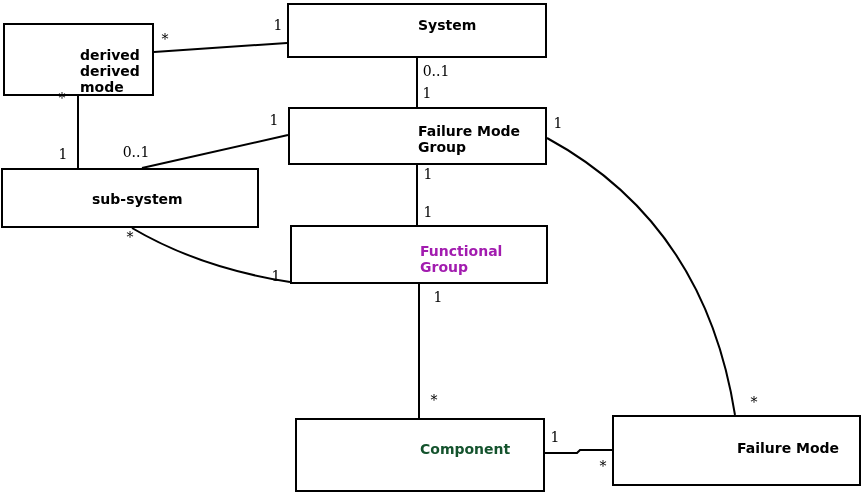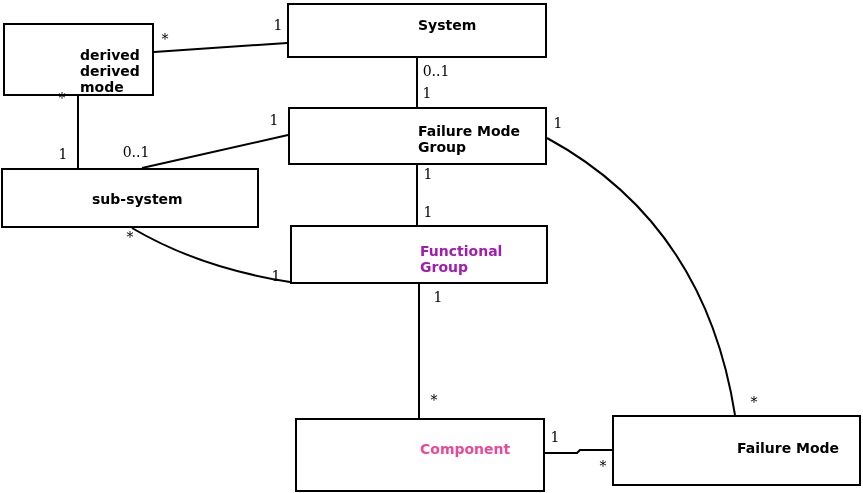--- a/index.html
+++ b/index.html
@@ -72,21 +72,21 @@
     <div class="node" style="left: 288px; top: 107px; width: 259px; height: 58px; background: rgb(255, 255, 255); border-color: rgb(0, 0, 0);">
       <div class="node-label" style="left: 128px; top: 14px; color: rgb(0, 0, 0);"><div>Failure Mode</div><div>Group</div></div>
     </div>
     <div class="node" style="left: 1px; top: 168px; width: 258px; height: 60px; background: rgb(255, 255, 255); border-color: rgb(0, 0, 0);">
       <div class="node-label" style="left: 89px; top: 21px; color: rgb(0, 0, 0);"><div>sub-system</div></div>
     </div>
     <div class="node" style="left: 290px; top: 225px; width: 258px; height: 59px; background: rgb(255, 255, 255); border-color: rgb(0, 0, 0);">
       <div class="node-label" style="left: 128px; top: 16px; color: #a21caf;"><div>Functional</div><div>Group</div></div>
     </div>
     <div class="node" style="left: 295px; top: 418px; width: 250px; height: 74px; background: rgb(255, 255, 255); border-color: rgb(0, 0, 0);">
-      <div class="node-label" style="left: 123px; top: 21px; color: #ec4899;"><div>Component</div></div>
+      <div class="node-label" style="left: 123px; top: 21px; color: #14532d;"><div>Component</div></div>
     </div>
     <div class="node" style="left: 612px; top: 415px; width: 249px; height: 71px; background: rgb(255, 255, 255); border-color: rgb(0, 0, 0);">
       <div class="node-label" style="left: 123px; top: 23px; color: rgb(0, 0, 0);"><div>Failure Mode</div></div>
     </div>
     <div class="mult" style="left: 165px; top: 39px; color: rgb(0, 0, 0);">*</div>
     <div class="mult" style="left: 278px; top: 25px; color: rgb(0, 0, 0);">1</div>
     <div class="mult" style="left: 436px; top: 71px; color: rgb(0, 0, 0);">0..1</div>
     <div class="mult" style="left: 427px; top: 93px; color: rgb(0, 0, 0);">1</div>
     <div class="mult" style="left: 62px; top: 98px; color: rgb(0, 0, 0);">*</div>
     <div class="mult" style="left: 63px; top: 154px; color: rgb(0, 0, 0);">1</div>

